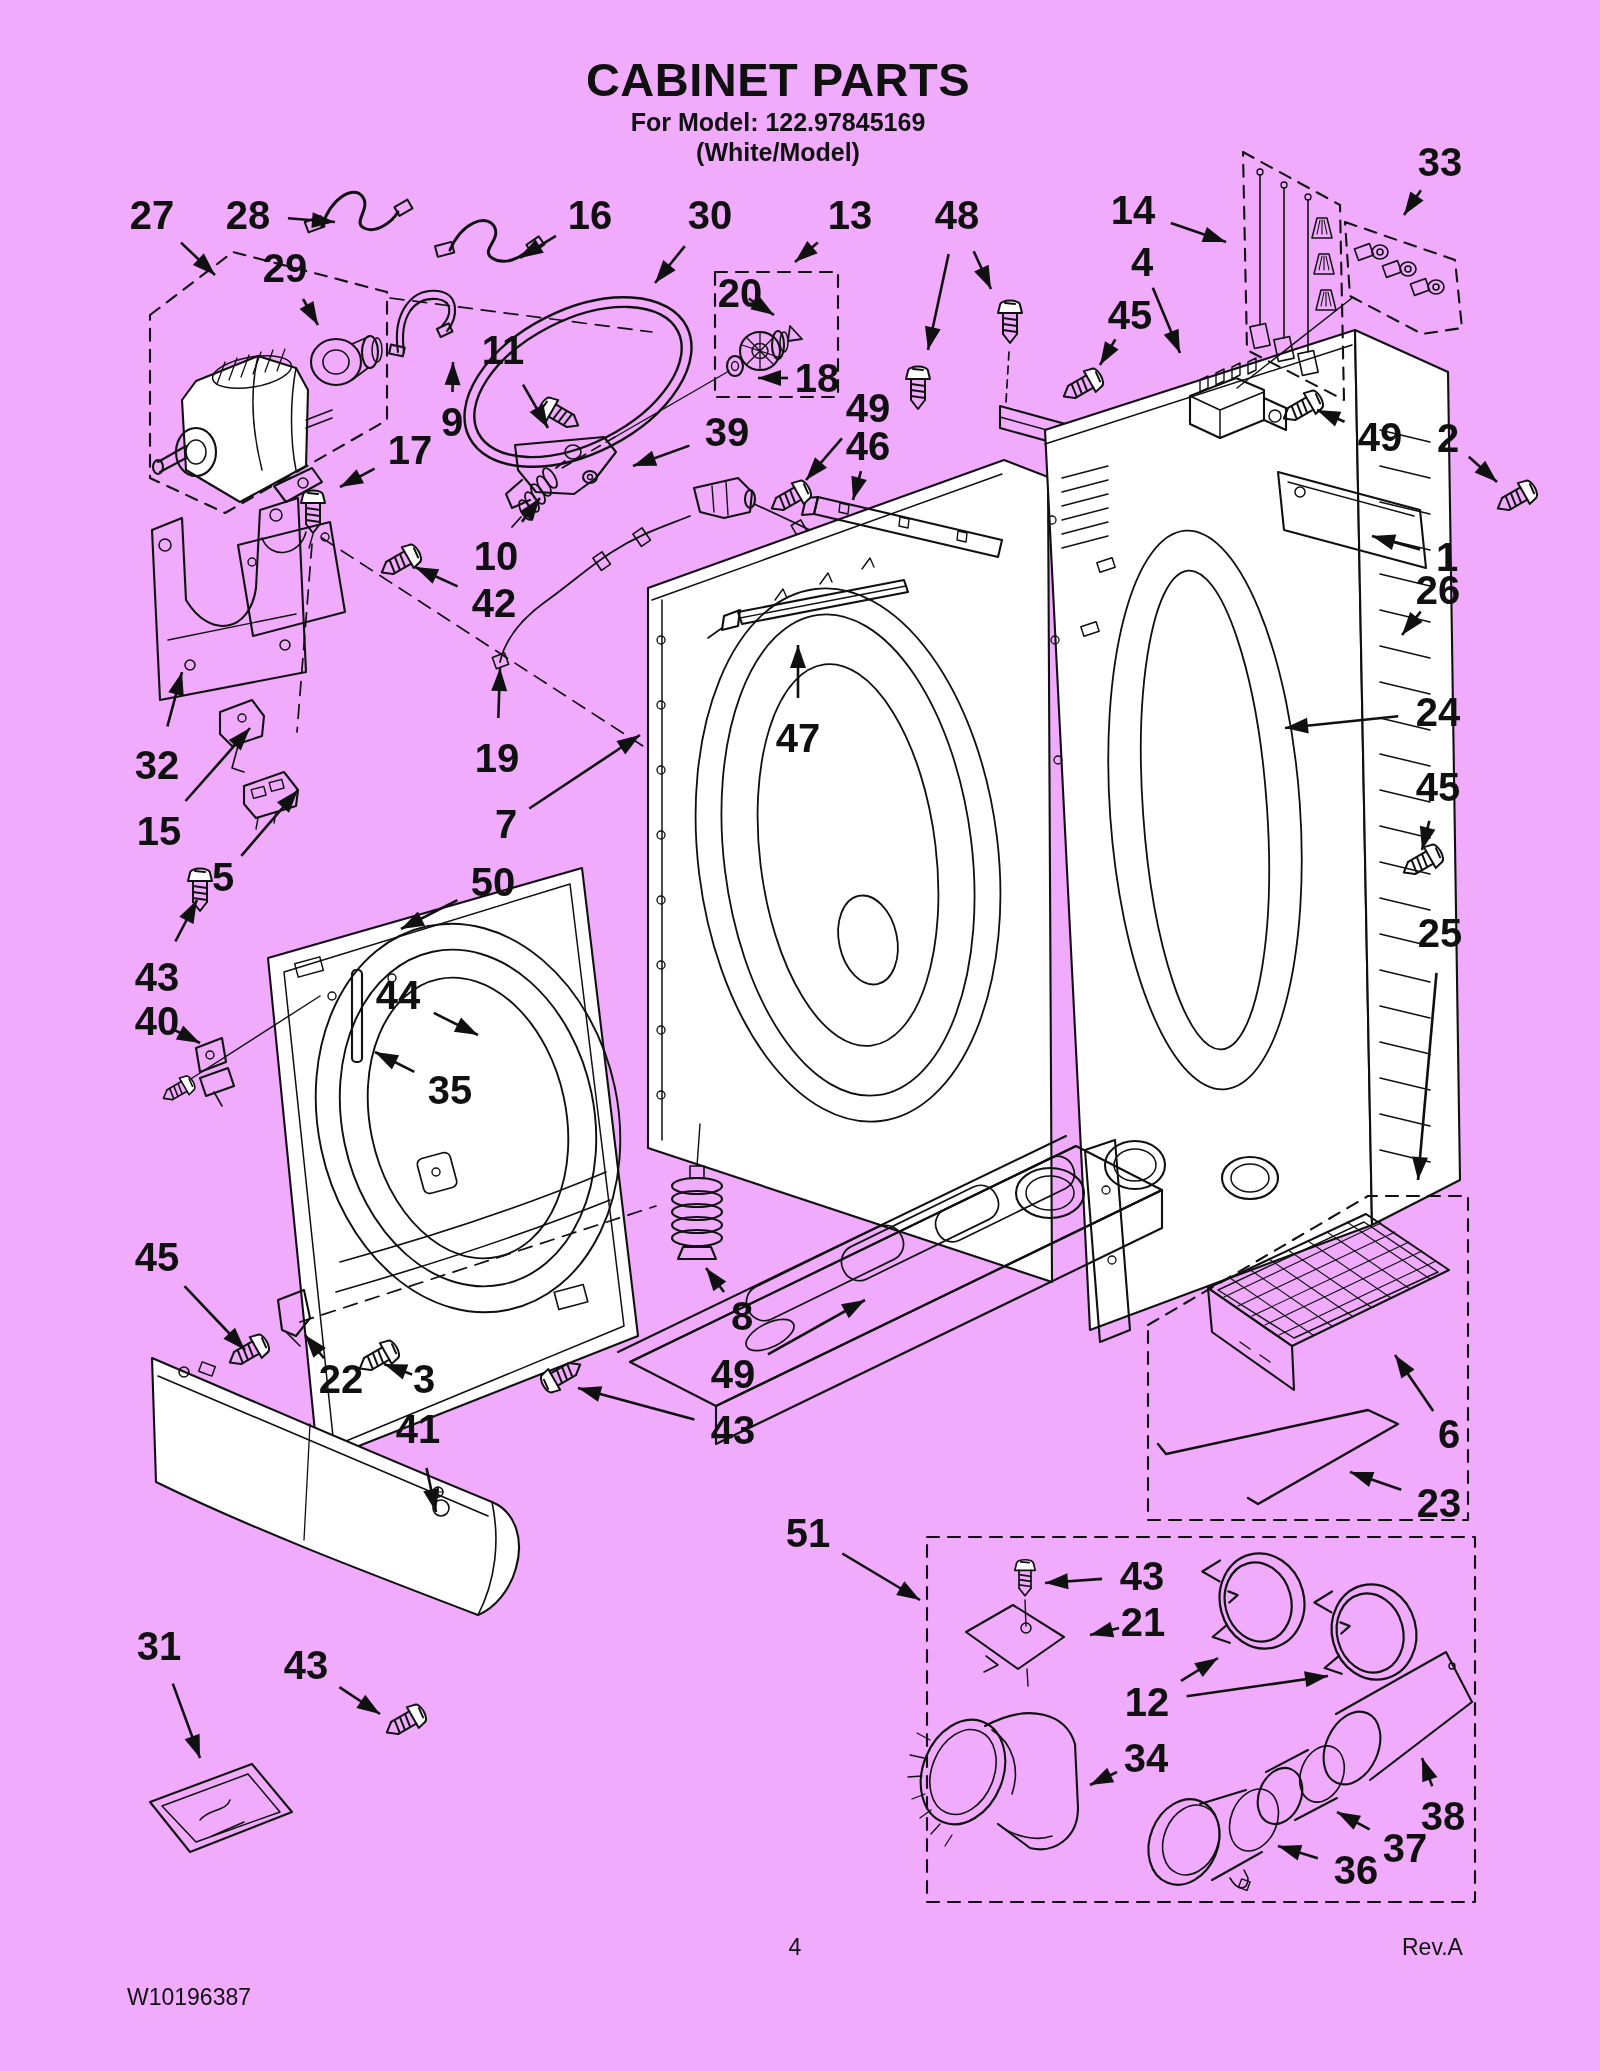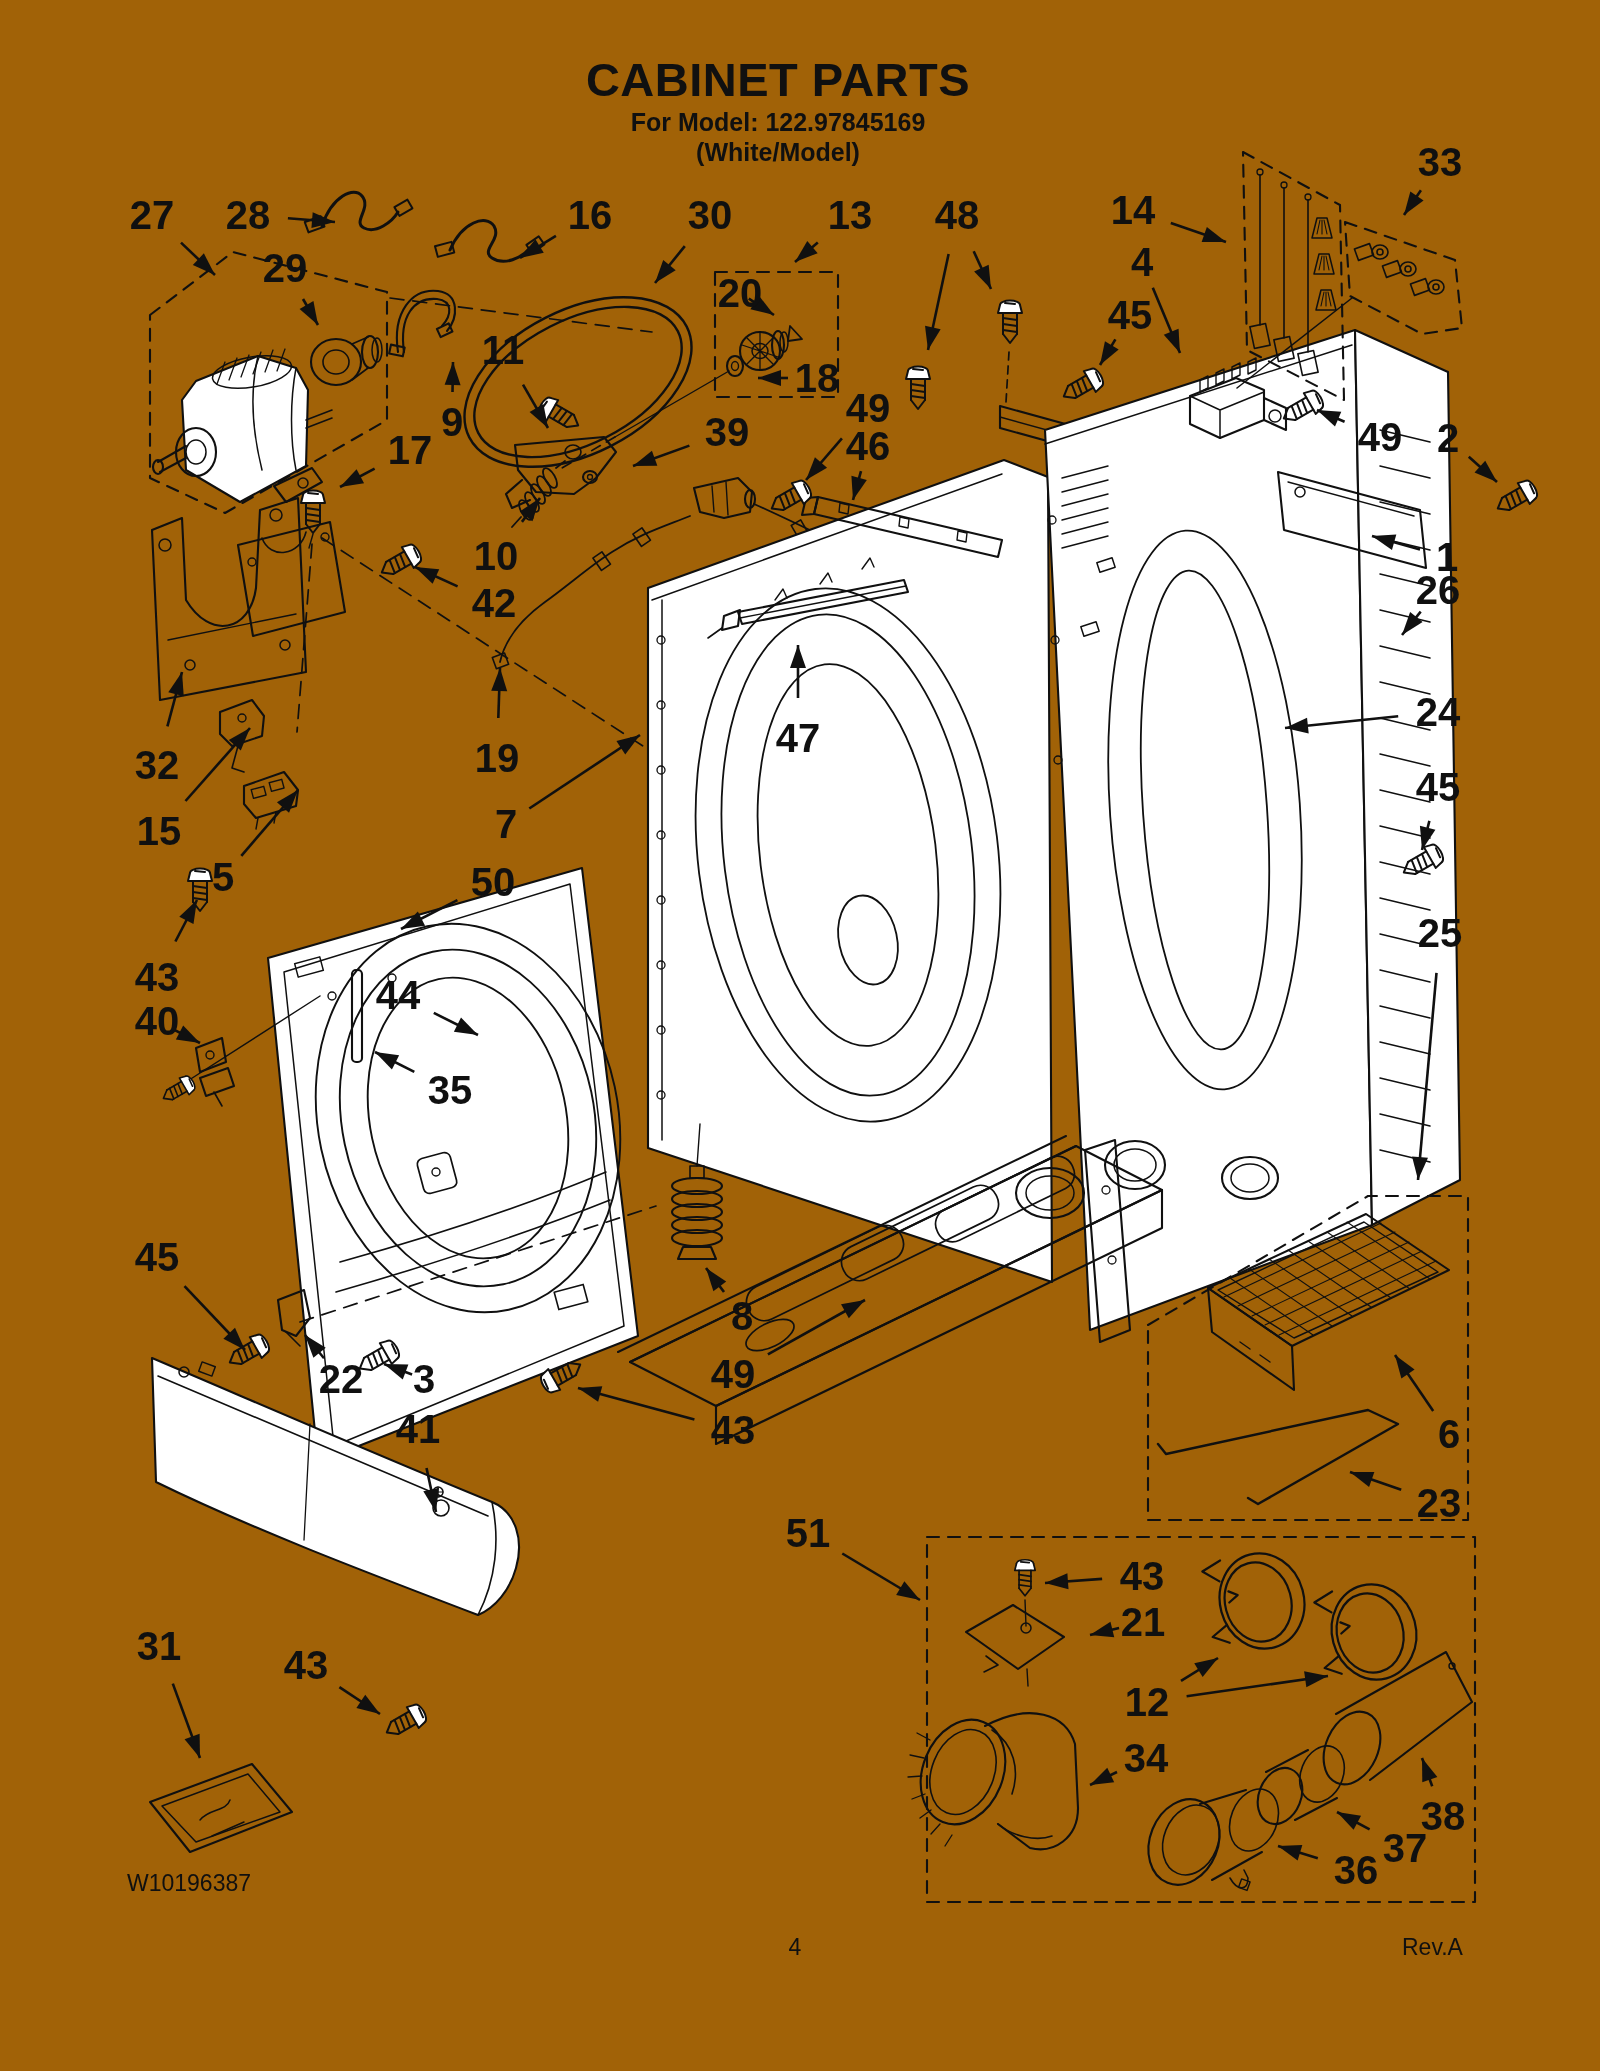--- a/index.html
+++ b/index.html
@@ -1,24 +1,24 @@
 <!DOCTYPE html>
 <html><head>
 <meta charset="utf-8">
 <style>
   html,body{margin:0;padding:0;background:#e8e8e8;}
-  .page{position:relative;width:1600px;height:2071px;background:#a16207;overflow:hidden;
+  .page{position:relative;width:1600px;height:2071px;background:#f0abfc;overflow:hidden;
         font-family:"Liberation Sans",sans-serif;color:#101010;}
   .page svg{position:absolute;left:0;top:0;}
   .title-block{position:absolute;left:778px;top:52px;transform:translateX(-50%);
                text-align:center;white-space:nowrap;}
   .title-block h1{margin:0;font-size:47px;font-weight:bold;letter-spacing:0.5px;}
   .title-block .sub{font-size:25px;font-weight:bold;line-height:30px;}
   .footer-text{position:absolute;font-size:23px;}
-  #doc-number{left:127px;top:1870px;}
+  #doc-number{left:127px;top:1984px;}
   #page-number{left:795px;top:1934px;transform:translateX(-50%);}
   #revision{left:1402px;top:1934px;}
   #diagram text.callout{font:bold 40px "Liberation Sans",sans-serif;fill:#101010;}
   #diagram .leader{stroke:#101010;stroke-width:2.6;fill:none;}
 </style>
 </head>
 <body>
 
 <div class="page">
 

